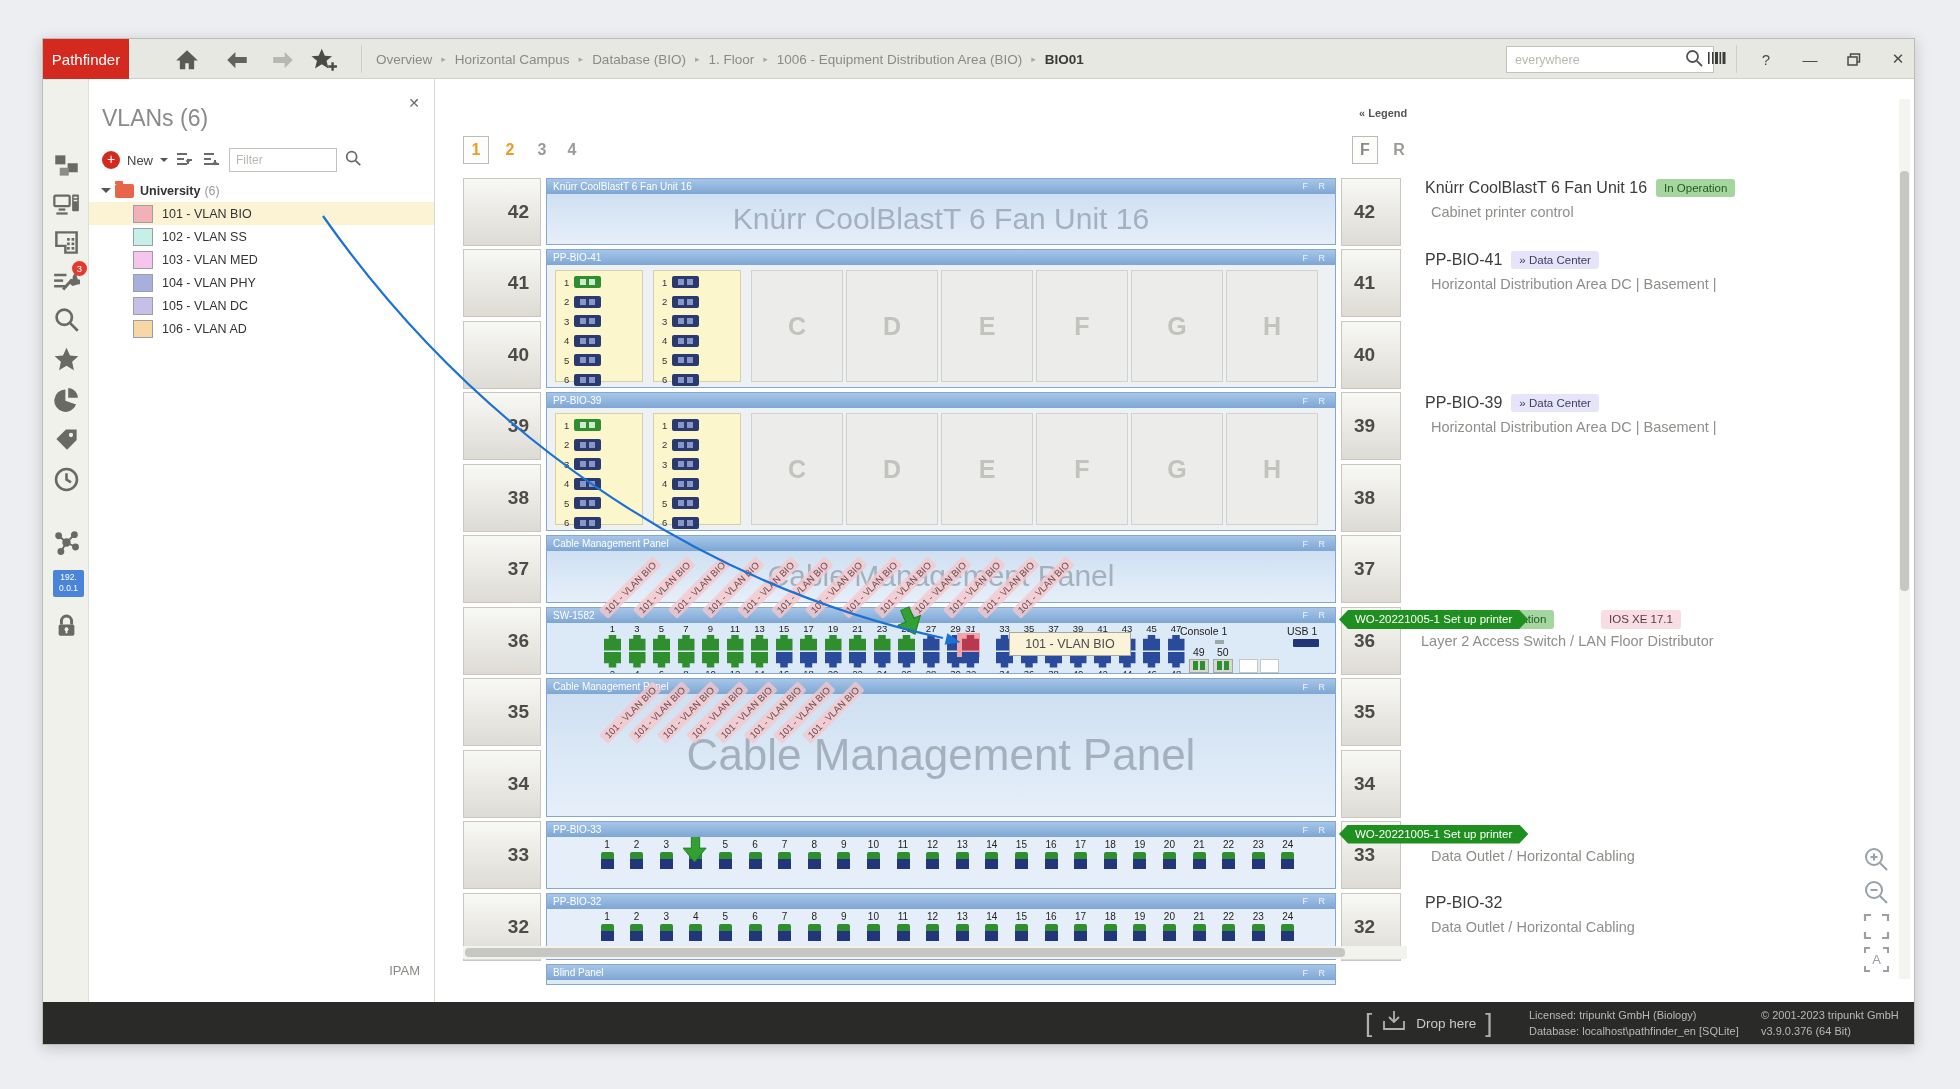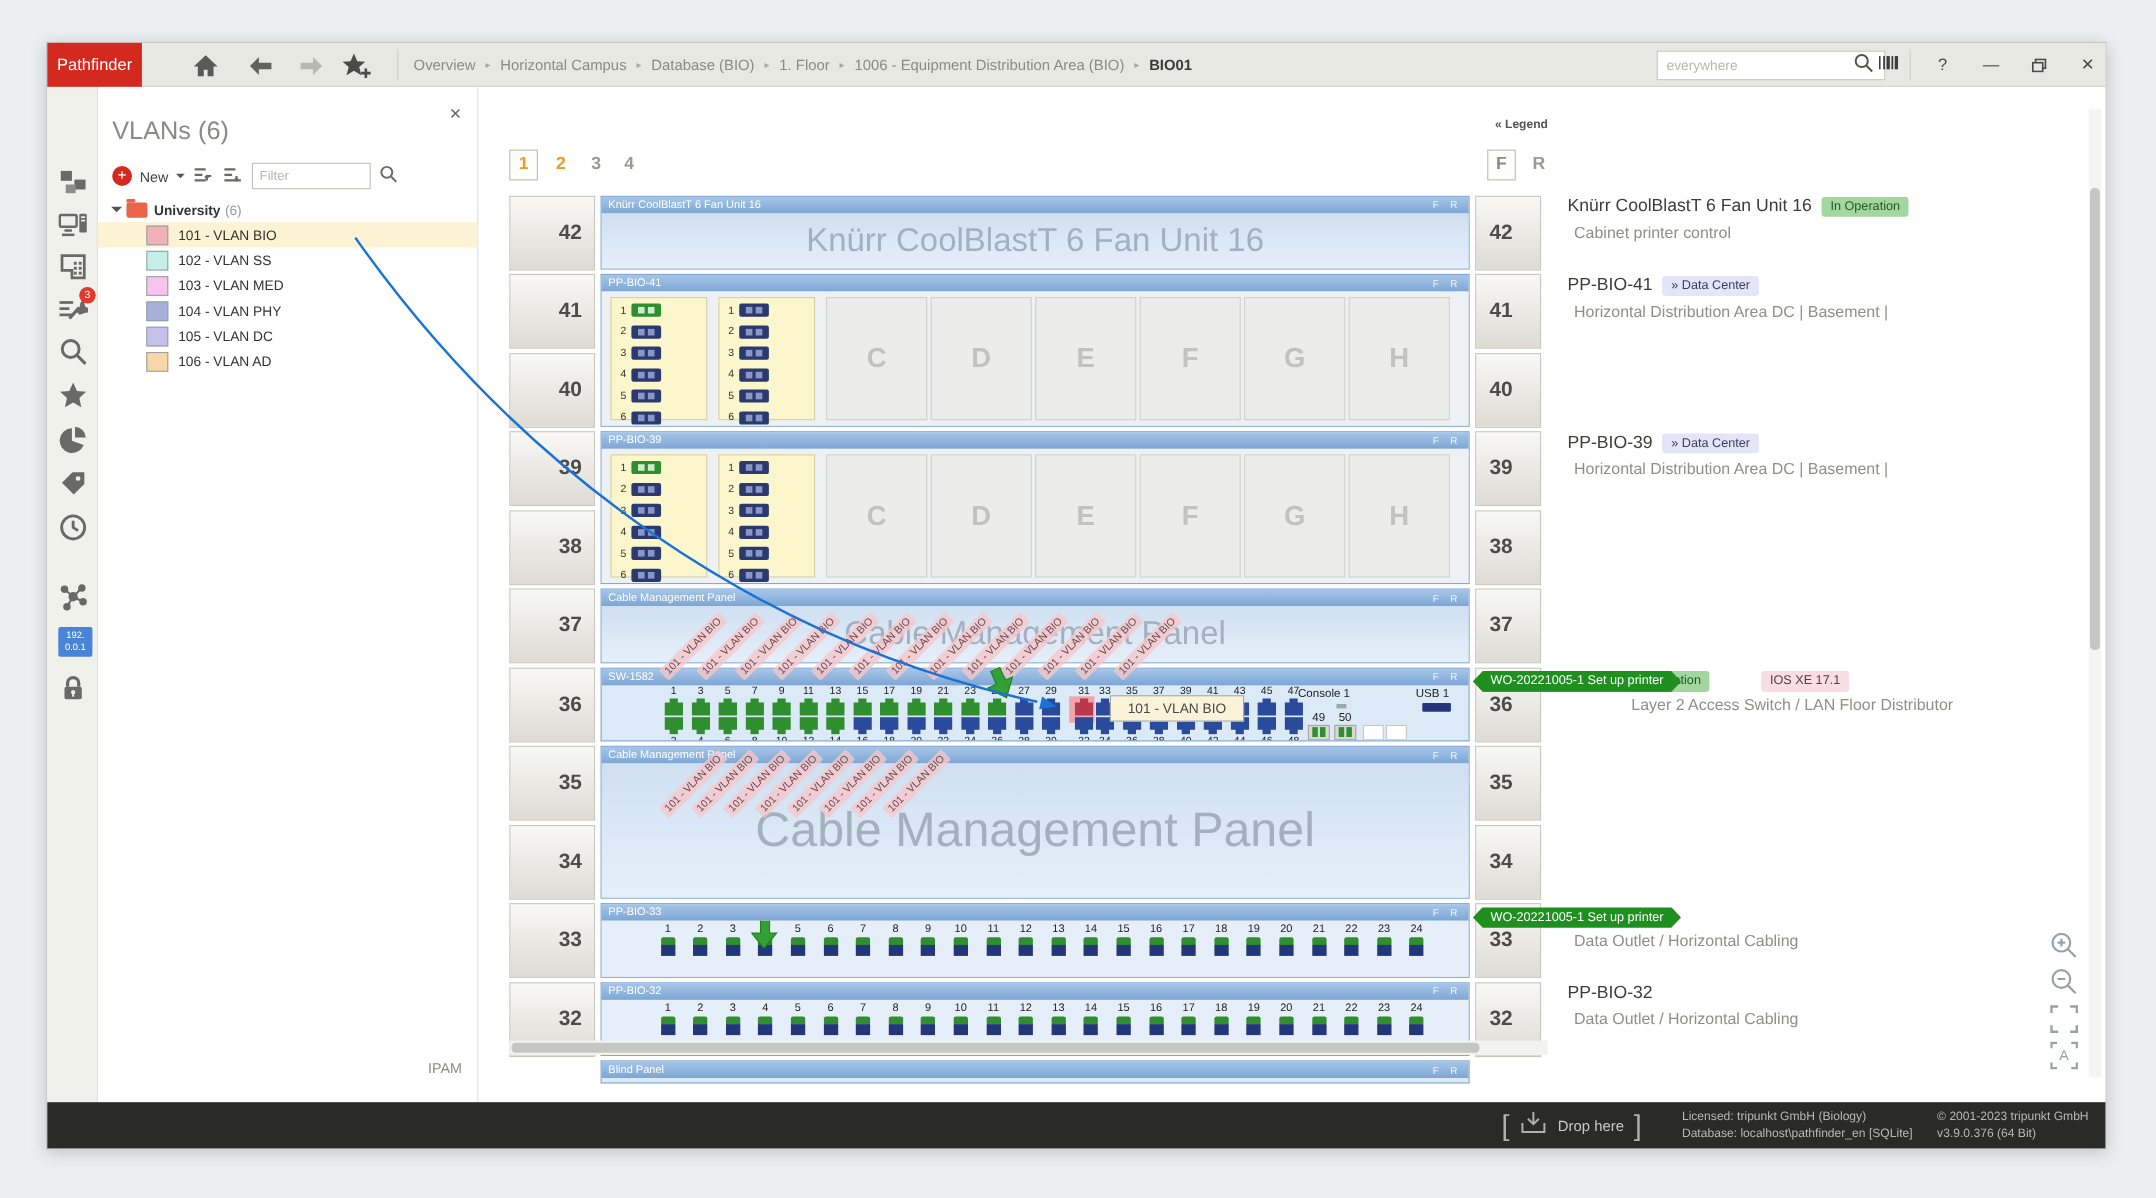--- a/index.html
+++ b/index.html
@@ -664,21 +664,21 @@
               <div class="swp pt cb" style="top: 12px;"></div>
               <div class="swp pb cb" style="top: 29px;"></div>
               <div class="swn" style="top: 45px;">28</div>
             </div>
             <div class="swcol" style="left: 398px;">
               <div class="swn" style="top: 0px;">29</div>
               <div class="swp pt cb" style="top: 12px;"></div>
               <div class="swp pb cb" style="top: 29px;"></div>
               <div class="swn" style="top: 45px;">30</div>
             </div>
-            <div class="swcol" style="left: 428px;">
+            <div class="swcol" style="left: 413px; font-style: italic;">
               <div class="swn" style="top: 0px;">31</div>
               <div class="hl31" style="top: 10px;"></div>
               <div class="swp pt cr" style="top: 12px;"></div>
               <div class="swp pb cb" style="top: 29px;"></div>
               <div class="swn" style="top: 45px;">32</div>
             </div>
             <div class="swcol" style="left: 447px;">
               <div class="swn" style="top: 0px;">33</div>
               <div class="swp pt cb" style="top: 12px;"></div>
               <div class="swp pb cb" style="top: 29px;"></div>
@@ -1127,21 +1127,21 @@
         </div>
         <div class="desc-sub" style="left: 996px; top: 196.5px;">Horizontal Distribution Area DC | Basement |</div>
         <div class="desc-title-row" style="left: 990px; top: 314.5px;">
           <div class="desc-title">PP-BIO-39</div>
           <div class="badge bg-lav">» Data Center</div>
         </div>
         <div class="desc-sub" style="left: 996px; top: 339.5px;">Horizontal Distribution Area DC | Basement |</div>
         <div class="wo-badge" style="left: 904px; top: 531px;">WO-20221005-1 Set up printer</div>
         <div class="badge abs-badge bg-green" style="left: 1040px; top: 531px;">In Operation</div>
         <div class="badge abs-badge bg-pink" style="left: 1166px; top: 531px;">IOS XE 17.1</div>
-        <div class="desc-sub" style="left: 1048px; top: 554px;">Layer 2 Access Switch / LAN Floor Distributor</div>
+        <div class="desc-sub" style="left: 986px; top: 554px;">Layer 2 Access Switch / LAN Floor Distributor</div>
         <div class="wo-badge" style="left: 904px; top: 745.5px;">WO-20221005-1 Set up printer</div>
         <div class="desc-sub" style="left: 996px; top: 768.5px;">Data Outlet / Horizontal Cabling</div>
         <div class="desc-title-row" style="left: 990px; top: 815px;">
           <div class="desc-title">PP-BIO-32</div>
         </div>
         <div class="desc-sub" style="left: 996px; top: 840px;">Data Outlet / Horizontal Cabling</div>
       </div>
     <div id="vtags">
         <div class="vtag" style="left: 173px; top: 527px;">101 - VLAN BIO</div>
         <div class="vtag" style="left: 207.4px; top: 527px;">101 - VLAN BIO</div>

